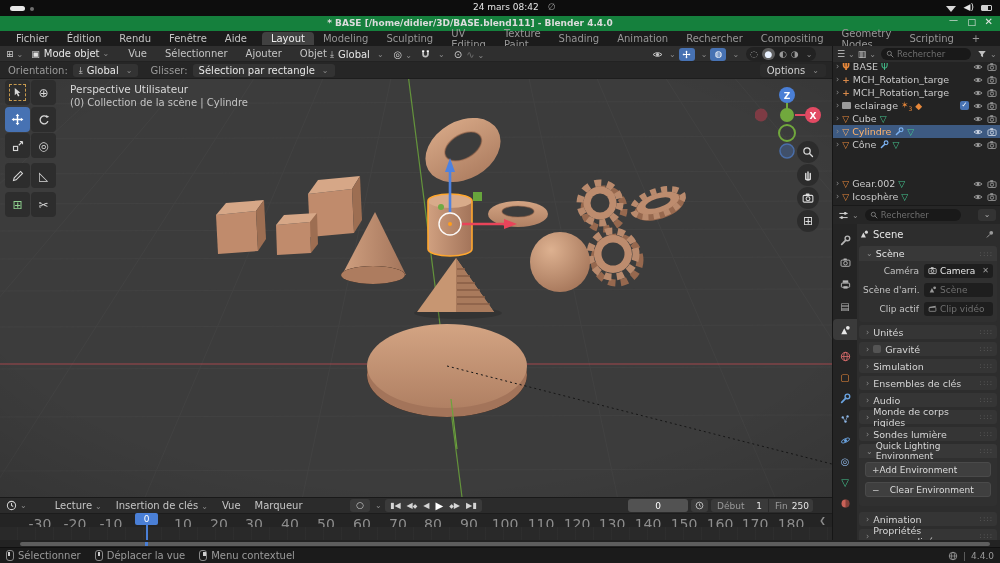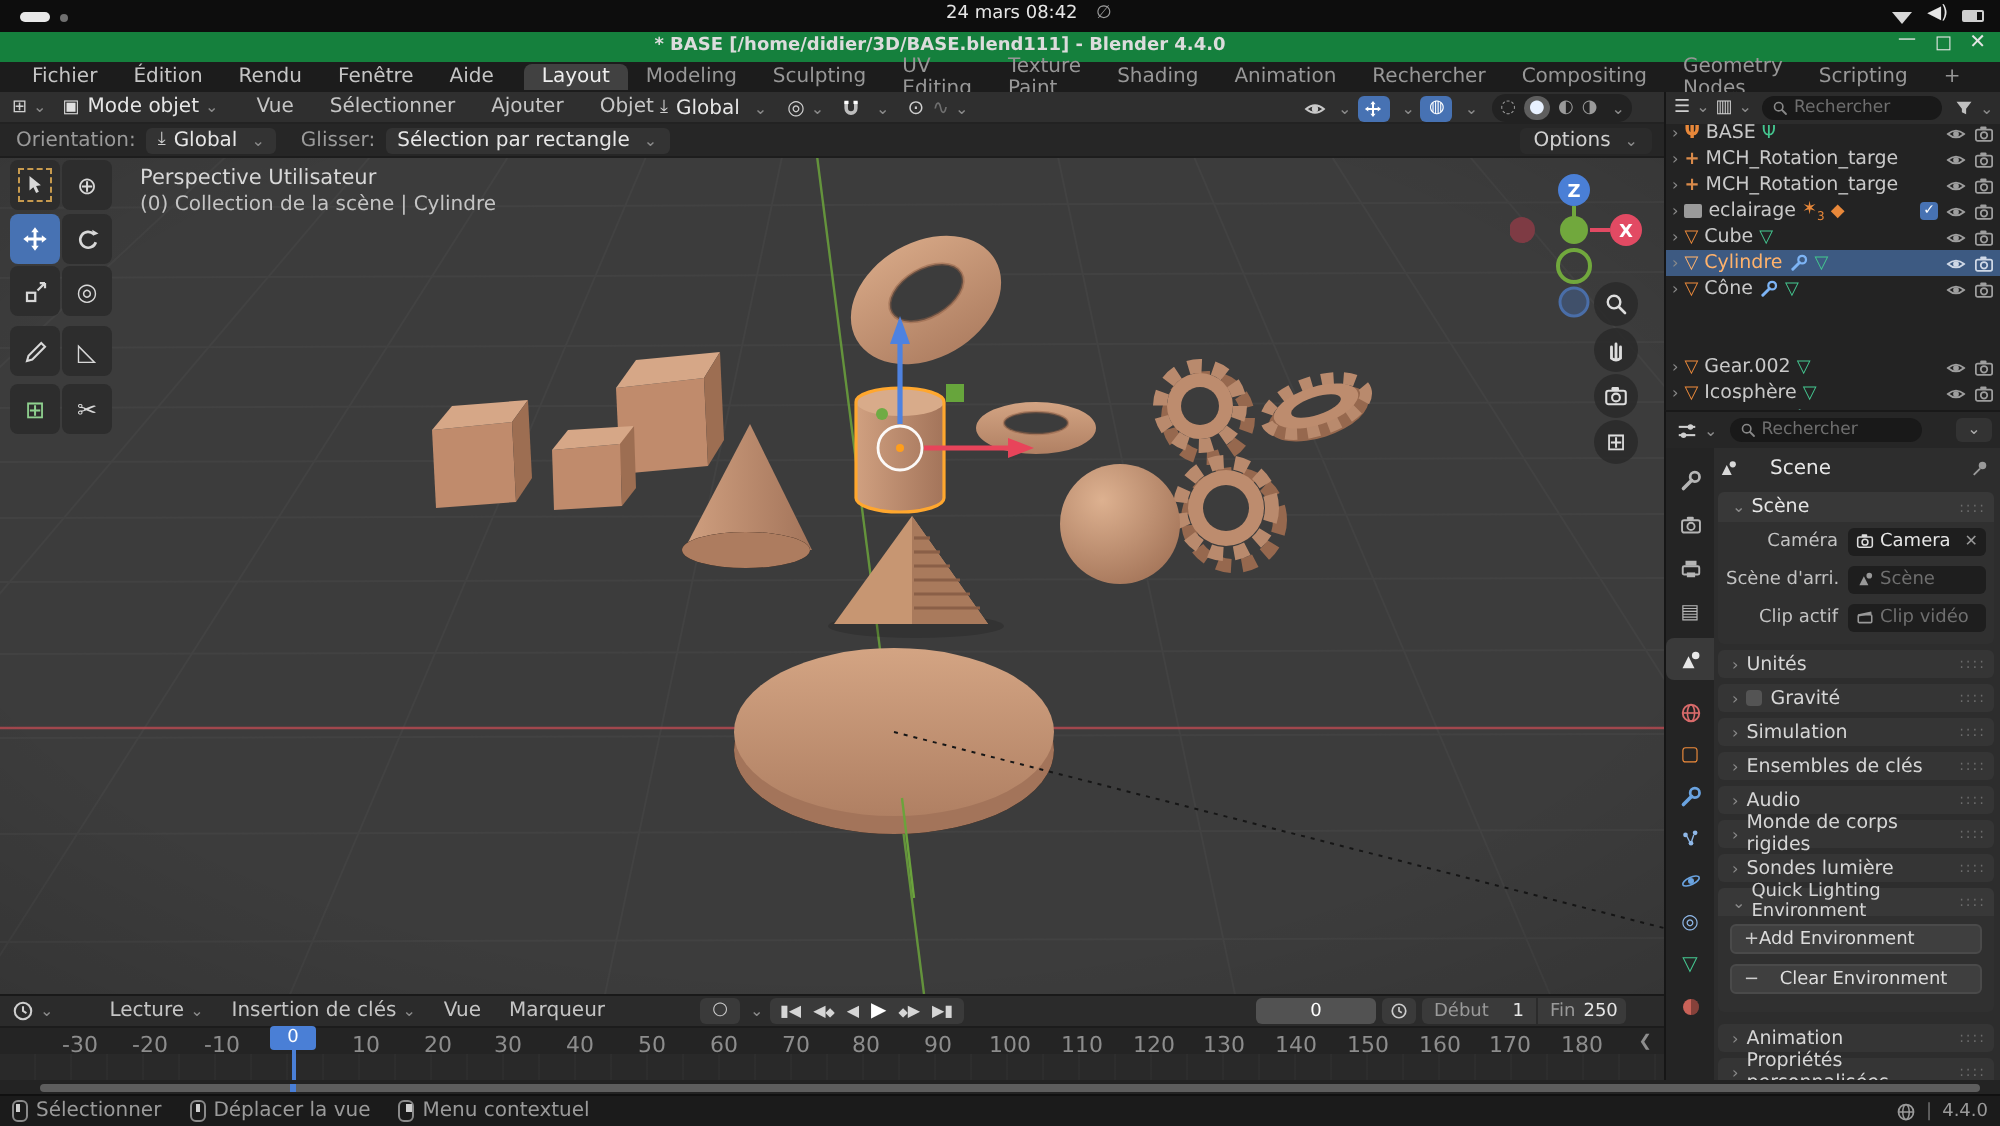--- a/index.html
+++ b/index.html
@@ -38,21 +38,21 @@
 .oic{font-size:9px;margin-left:3px}
 .oeye{position:absolute;right:0;top:0;height:13px;display:flex;align-items:center;gap:4px;padding-right:4px}
 
 .pnl{position:absolute;left:26px;width:138px;height:14px;background:#353535;border-radius:3px;display:flex;align-items:center;font-size:9.5px;color:#d6d6d6;padding:0 4px}
 .pnl .gr{margin-left:auto;color:#6c6c6c;font-size:7px;letter-spacing:1px}
 .fld{height:14px;background:#1e1e1e;border-radius:3px;display:flex;align-items:center;padding:0 4px;gap:3px;font-size:9px}
 .ptab{position:absolute;left:0;width:24px;height:21px;display:flex;align-items:center;justify-content:center}
 .ptab.on{background:#3a3a3a;border-radius:4px 0 0 4px}
 
 .tlmenu{padding:0 7px;font-size:10px;color:#c5c5c5}
-.tick{position:absolute;top:2px;transform:translateX(-50%);font-size:11px;color:#8d8d8d}
+.tick{position:absolute;top:2px;transform:translateX(-50%);font-size:14px;color:#8d8d8d}
 .tpill{background:#3a3a3a;border-radius:3px;height:13px;display:flex;align-items:center;font-size:9px;color:#ccc;padding:0 6px;gap:4px}
 
 .mbtn{position:relative;width:8px;height:11px;border:1px solid #8a8a8a;border-radius:3px;display:inline-block;margin-right:4px}
 .mbtn i{position:absolute;background:#cfcfcf;top:1px;width:2.5px;height:4px}
 .mbtn.l i{left:0.5px}.mbtn.m i{left:2.2px;width:2px}.mbtn.r i{right:0.5px}
 .sbitem{display:flex;align-items:center;margin-right:14px;color:#9a9a9a;font-size:10px}
 </style>
 </head>
 <body>
 
@@ -715,21 +715,21 @@
           <svg class="ic" style="width:11px;height:11px;color:#c96258">
             <use href="#s-matball"></use>
           </svg>
         </span>
     </div>
 
     <div class="abs flex" style="left:26px;top:20px;width:140px;height:16px">
       <svg class="ic" style="width:10px;height:10px;color:#d8d8d8">
           <use href="#s-scene"></use>
         </svg>
-      <span class="t10 lit" style="margin-left:16px">Scene</span>
+      <span class="t10 lit" style="margin-left:4px">Scene</span>
       <svg class="ic" style="width:10px;height:10px;color:#9a9a9a;margin-left:auto;margin-right:4px">
           <use href="#s-pin"></use>
         </svg>
     </div>
 
     <div class="abs" style="left:26px;top:40px;width:138px;height:76px;background:#303030;border-radius:3px">
       <div class="flex" style="height:15px;padding:0 4px;background:#383838;border-radius:3px 3px 0 0">
         <span class="chev" style="margin-right:3px">⌄</span>
           <span class="t95 lit" style="font-size:9.5px">Scène</span>
         <span style="margin-left:auto;color:#6c6c6c;font-size:7px;letter-spacing:1px">::::</span>

